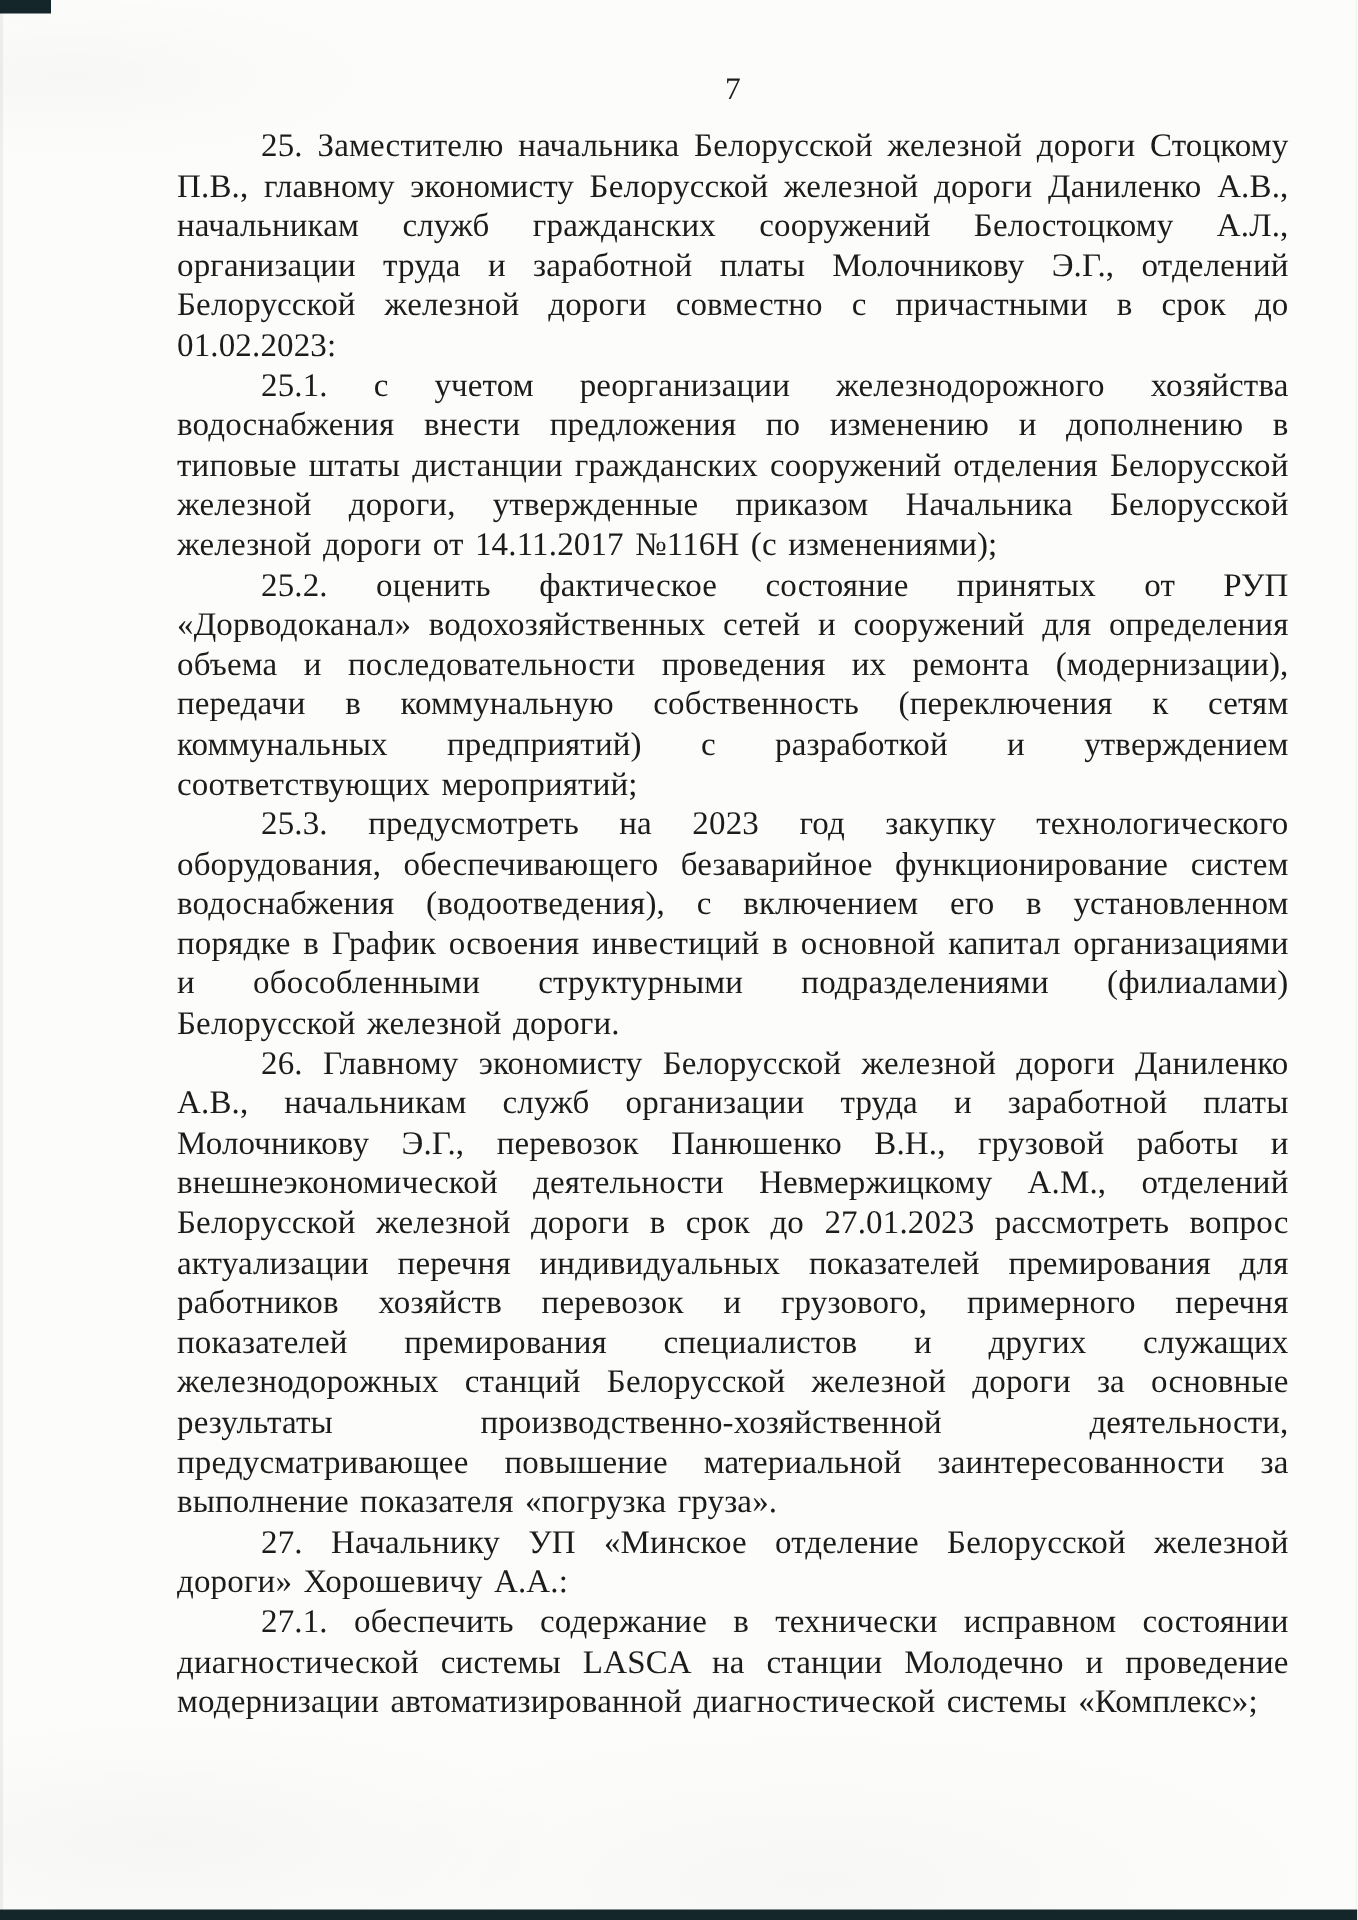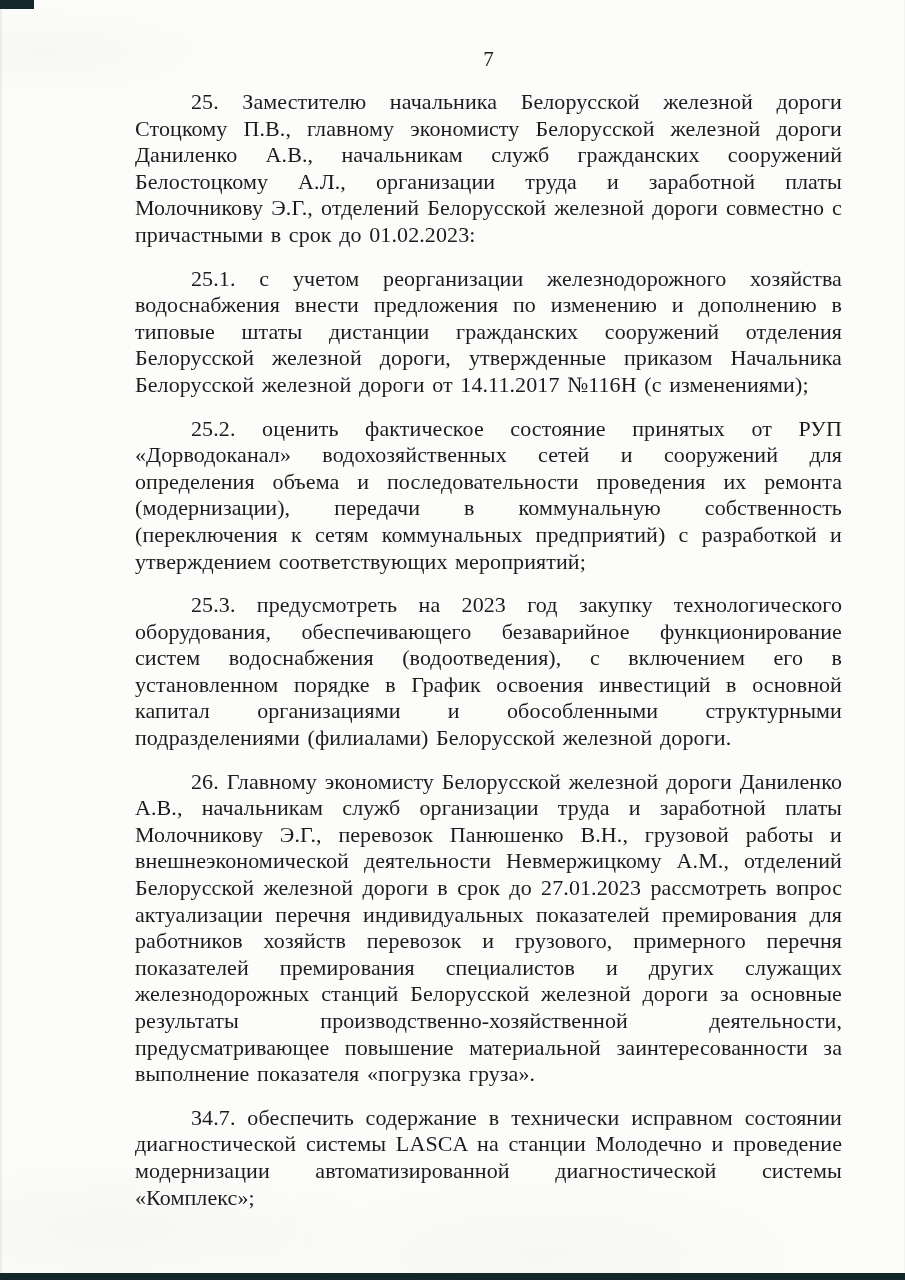--- a/index.html
+++ b/index.html
@@ -48,21 +48,21 @@
     width: 741px;
     z-index: 2;
   }
   .page-number {
     text-align: center;
     font-size: 21px;
     line-height: 26px;
     margin: 0 0 12px 0;
   }
   .para {
-    margin: 17px;
+    margin: 0;
     font-size: 22px;
     line-height: 26.6px;
     text-align: justify;
     text-align-last: left;
     text-indent: 56px;
     word-spacing: 2px;
     letter-spacing: 0.1px;
   }
 </style>
 </head>
@@ -73,18 +73,19 @@
   <div class="scan-artifact top-left"></div>
 
   <div class="content">
     <div class="page-number">7</div>
 
     <p class="para">25. Заместителю начальника Белорусской железной дороги Стоцкому П.В., главному экономисту Белорусской железной дороги Даниленко А.В., начальникам служб гражданских сооружений Белостоцкому А.Л., организации труда и заработной платы Молочникову Э.Г., отделений Белорусской железной дороги совместно с причастными в срок до 01.02.2023:</p>
     <p class="para">25.1. с учетом реорганизации железнодорожного хозяйства водоснабжения внести предложения по изменению и дополнению в типовые штаты дистанции гражданских сооружений отделения Белорусской железной дороги, утвержденные приказом Начальника Белорусской железной дороги от 14.11.2017 №116Н (с изменениями);</p>
     <p class="para">25.2. оценить фактическое состояние принятых от РУП «Дорводоканал» водохозяйственных сетей и сооружений для определения объема и последовательности проведения их ремонта (модернизации), передачи в коммунальную собственность (переключения к сетям коммунальных предприятий) с разработкой и утверждением соответствующих мероприятий;</p>
     <p class="para">25.3. предусмотреть на 2023 год закупку технологического оборудования, обеспечивающего безаварийное функционирование систем водоснабжения (водоотведения), с включением его в установленном порядке в График освоения инвестиций в основной капитал организациями и обособленными структурными подразделениями (филиалами) Белорусской железной дороги.</p>
     <p class="para">26. Главному экономисту Белорусской железной дороги Даниленко А.В., начальникам служб организации труда и заработной платы Молочникову Э.Г., перевозок Панюшенко В.Н., грузовой работы и внешнеэкономической деятельности Невмержицкому А.М., отделений Белорусской железной дороги в срок до 27.01.2023 рассмотреть вопрос актуализации перечня индивидуальных показателей премирования для работников хозяйств перевозок и грузового, примерного перечня показателей премирования специалистов и других служащих железнодорожных станций Белорусской железной дороги за основные результаты производственно-хозяйственной деятельности, предусматривающее повышение материальной заинтересованности за выполнение показателя «погрузка груза».</p>
-    <p class="para">34.7. обеспечить содержание в технически исправном состоянии диагностической системы LASCA на станции Молодечно и проведение модернизации автоматизированной диагностической системы «Комплекс»;</p>
+    <p class="para">27. Начальнику УП «Минское отделение Белорусской железной дороги» Хорошевичу А.А.:</p>
+    <p class="para">27.1. обеспечить содержание в технически исправном состоянии диагностической системы LASCA на станции Молодечно и проведение модернизации автоматизированной диагностической системы «Комплекс»;</p>
   </div>
 
   <div class="scan-artifact bottom"></div>
 
 </div>
 
 </body></html>

